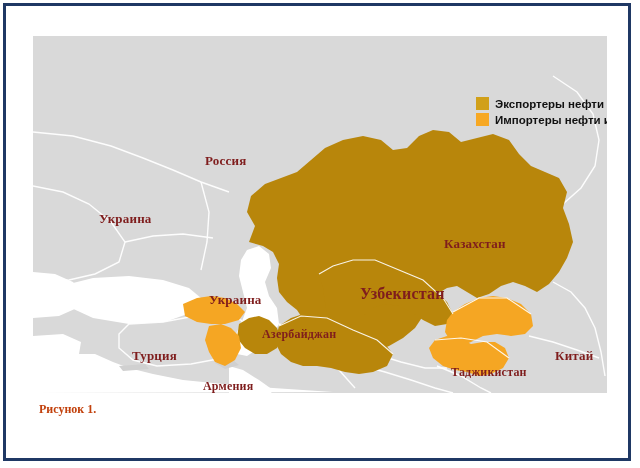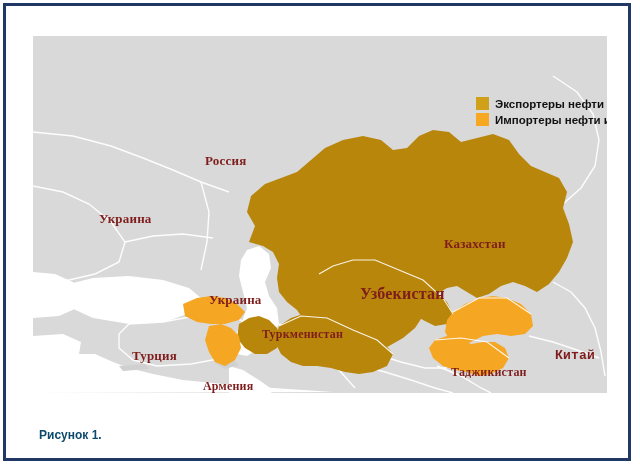--- a/index.html
+++ b/index.html
@@ -58,21 +58,21 @@
   .lbl-ukraine     { left: 66px;  top: 176px; font-size: 13px; }
   .lbl-turkey      { left: 99px;  top: 313px; font-size: 13px; }
   .lbl-georgia     { left: 176px; top: 257px; font-size: 13px; }
   .lbl-armenia     { left: 170px; top: 306px; font-size: 12px; margin-top: 38px; }
   .lbl-azerbaijan  { left: 229px; top: 292px; font-size: 12px; }
   .lbl-kazakhstan  { left: 411px; top: 201px; font-size: 13px; }
   .lbl-uzbekistan  { left: 327px; top: 249px; font-size: 16px; }
   .lbl-turkmenistan{ left: 300px; top: 311px; font-size: 13px; }
   .lbl-tajikistan  { left: 418px; top: 330px; font-size: 12px; }
   .lbl-kyrgyz      { left: 465px; top: 270px; font-size: 12px; }
-  .lbl-china       { left: 522px; top: 313px; font-size: 13px; font-family: Liberation Mono, monospace; }
+  .lbl-china       { left: 522px; top: 313px; font-size: 13px; }
 
   
   #legend {
     position: absolute;
     left: 443px;
     top: 61px;
     display: flex;
     flex-direction: column;
     gap: 3px;
   }
@@ -91,25 +91,25 @@
     font-weight: bold;
     font-size: 11.5px;
     color: #111111;
     white-space: nowrap;
   }
 
   
   #figure-caption {
     position: absolute;
     left: 33px;
-    top: 422px;
-    font-family: Liberation Sans, sans-serif;
+    top: 396px;
+    font-family: Liberation Serif, serif;
     font-weight: bold;
     font-size: 12px;
-    color: #0c4a6e;
+    color: #c2410c;
   }
 </style>
 </head>
 <body>
 
 <div id="figure-frame">
 
   <div id="map-area">
     <svg id="map-svg" viewBox="0 0 574 357">
 
@@ -207,21 +207,21 @@
         <path d="M420,276 L446,262 L474,262 L498,278"></path>
         <path d="M402,304 L428,302 L454,306 L476,322"></path>
       </g>
     </svg>
 
     <div class="map-label lbl-russia">Россия</div>
     <div class="map-label lbl-ukraine">Украина</div>
     <div class="map-label lbl-turkey">Турция</div>
     <div class="map-label lbl-georgia">Украина</div>
     <div class="map-label lbl-armenia">Армения</div>
-    <div class="map-label lbl-azerbaijan">Туркменистан</div>
+    <div class="map-label lbl-azerbaijan">Азербайджан</div>
     <div class="map-label lbl-kazakhstan">Казахстан</div>
     <div class="map-label lbl-uzbekistan">Узбекистан</div>
     <div class="map-label lbl-tajikistan">Таджикистан</div>
     <div class="map-label lbl-china">Китай</div>
 
     <div id="legend">
       <div class="legend-row">
         <span class="legend-swatch" style="background:#d1a019"></span>
         <span class="legend-text">Экспортеры нефти и газа</span>
       </div>

